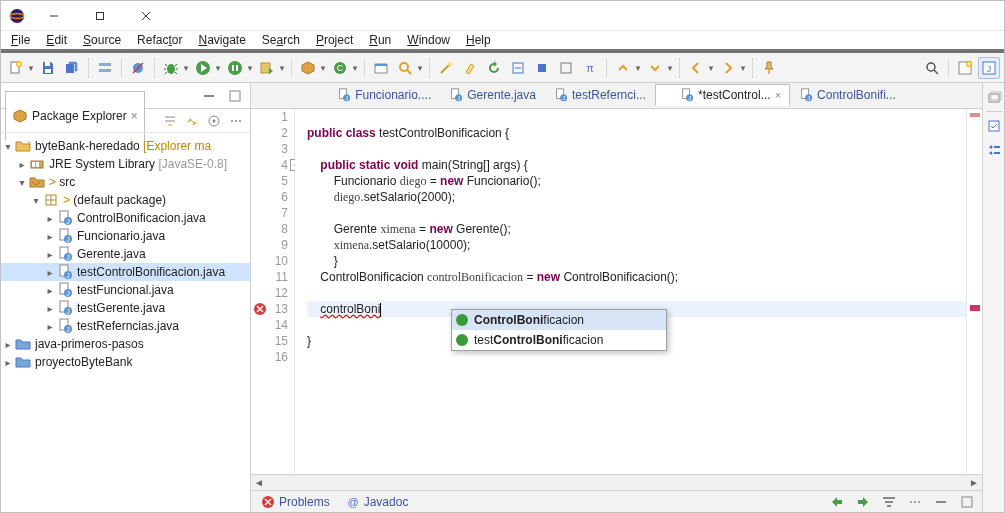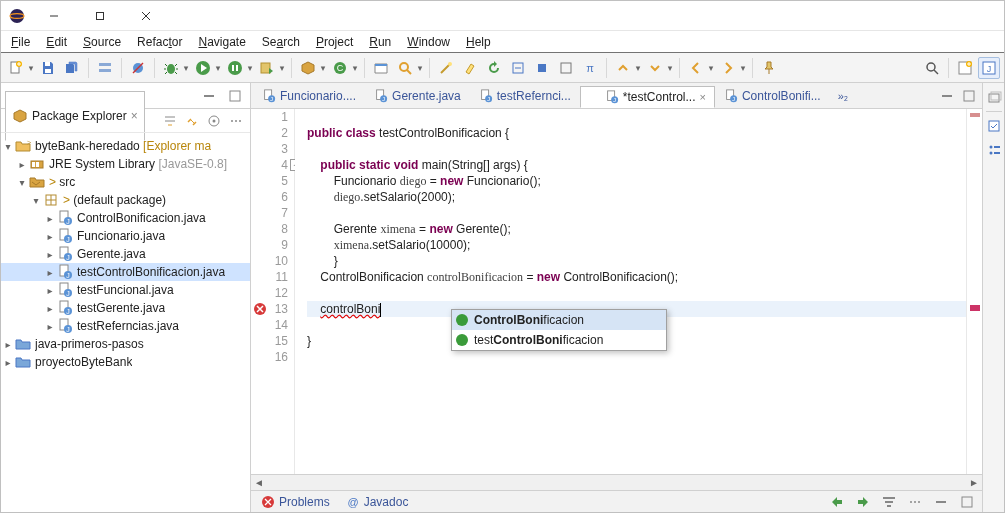--- a/index.html
+++ b/index.html
@@ -7,21 +7,21 @@
   body { width: 1005px; height: 513px; background: #fff; overflow: hidden; border: 1px solid #c0c0c0; display: flex; flex-direction: column; font-size: 12px; color: #222; }
 
   
   .titlebar { display: flex; align-items: center; height: 30px; padding: 0 4px 0 8px; background: #fff; border-bottom: 1px solid #e6e6e6; }
   .titlebar .ticon { width: 16px; height: 16px; margin-right: 6px; }
   .titlebar .title { flex: 1; font-size: 12px; color: #333; }
   .winbtns { display: flex; }
   .winbtn { width: 46px; height: 30px; display: flex; align-items: center; justify-content: center; color:#333; }
 
   
-  .menubar { display: flex; align-items: center; height: 22px; padding: 0 4px; background: #fff; border-bottom: 1px solid #737373; gap: 4px; }
+  .menubar { display: flex; align-items: center; height: 22px; padding: 0 4px; background: #fff; border-bottom: 4px solid #737373; gap: 4px; }
   .menuitem { padding: 2px 6px; font-size: 12px; color: #222; cursor: default; }
   .menuitem u { text-decoration: underline; }
 
   
   .toolbar { display: flex; align-items: center; height: 30px; padding: 2px 4px; background: #f4f4f4; border-bottom: 1px solid #d0d0d0; gap: 2px; }
   .tb-left { display:flex; align-items:center; gap:2px; flex:1; overflow:hidden;}
   .tb-right { display:flex; align-items:center; gap:2px; }
   .tbtn { width: 22px; height: 22px; display: flex; align-items: center; justify-content: center; border-radius: 2px; }
   .tbtn svg { width:16px; height:16px; }
   .tsep { width:1px; height:20px; background:#d8d8d8; margin:0 3px; }
@@ -41,21 +41,21 @@
   .row { display:flex; align-items:center; height:18px; padding-right:4px; white-space:nowrap; }
   .tw { width:14px; display:flex; justify-content:center; color:#666; font-size:10px; cursor:default;}
   .row.sel { background:#cfe3ff; }
   .row svg.ficon { width:16px; height:16px; margin-right:4px; flex:none; }
   .row .lbl { overflow:hidden; text-overflow:ellipsis; }
   .dec { color:#b8860b; }
   .deco { color:#999; }
 
   
   .editorzone { flex:1; display:flex; flex-direction:column; min-width:0; min-height:0; }
-  .edtabs { display:flex; align-items:center; height:26px; background:#f2f2f2; border-bottom:1px solid #d0d0d0; padding:0 2px; gap:0; }
+  .edtabs { display:flex; align-items:center; height:26px; background:#f2f2f2; border-bottom:1px solid #d0d0d0; padding:0 2px; gap:0;flex-direction:column; }
   .edtab { display:flex; align-items:center; gap:4px; padding:3px 8px; font-size:12px; background:#f2f2f2; border:1px solid transparent; border-bottom:none; color:#3a5599; cursor:default;}
   .edtab.active { background:#fff; border-color:#bfbfbf; border-bottom:1px solid #fff; position:relative; top:1px; color:#222;padding-left:24px;}
   .edtab .xclose { color:#888; font-size:11px; }
   .edtabs .overflow { margin-left:4px; font-size:11px; color:#3a5599; padding:2px 4px;}
   .edtabs .spacer { flex:1; }
   .editorwrap { flex:1; display:flex; min-height:0; position:relative; }
   .gutter { width:44px; background:#fff; border-right:1px solid #e8e8e8; font-family:Consolas, monospace; font-size:12px; color:#9a9a9a; position:relative; }
   .gline { height:16px; display:flex; align-items:center; justify-content:flex-end; padding-right:6px; position:relative;}
   .gline .anno { position:absolute; left:2px; width:14px; height:14px; }
   .gline .fold { position:absolute; right:-8px; width:12px; height:12px; border:1px solid #9a9a9a; background:#fff; display:flex; align-items:center; justify-content:center; font-size:9px; color:#666; }

